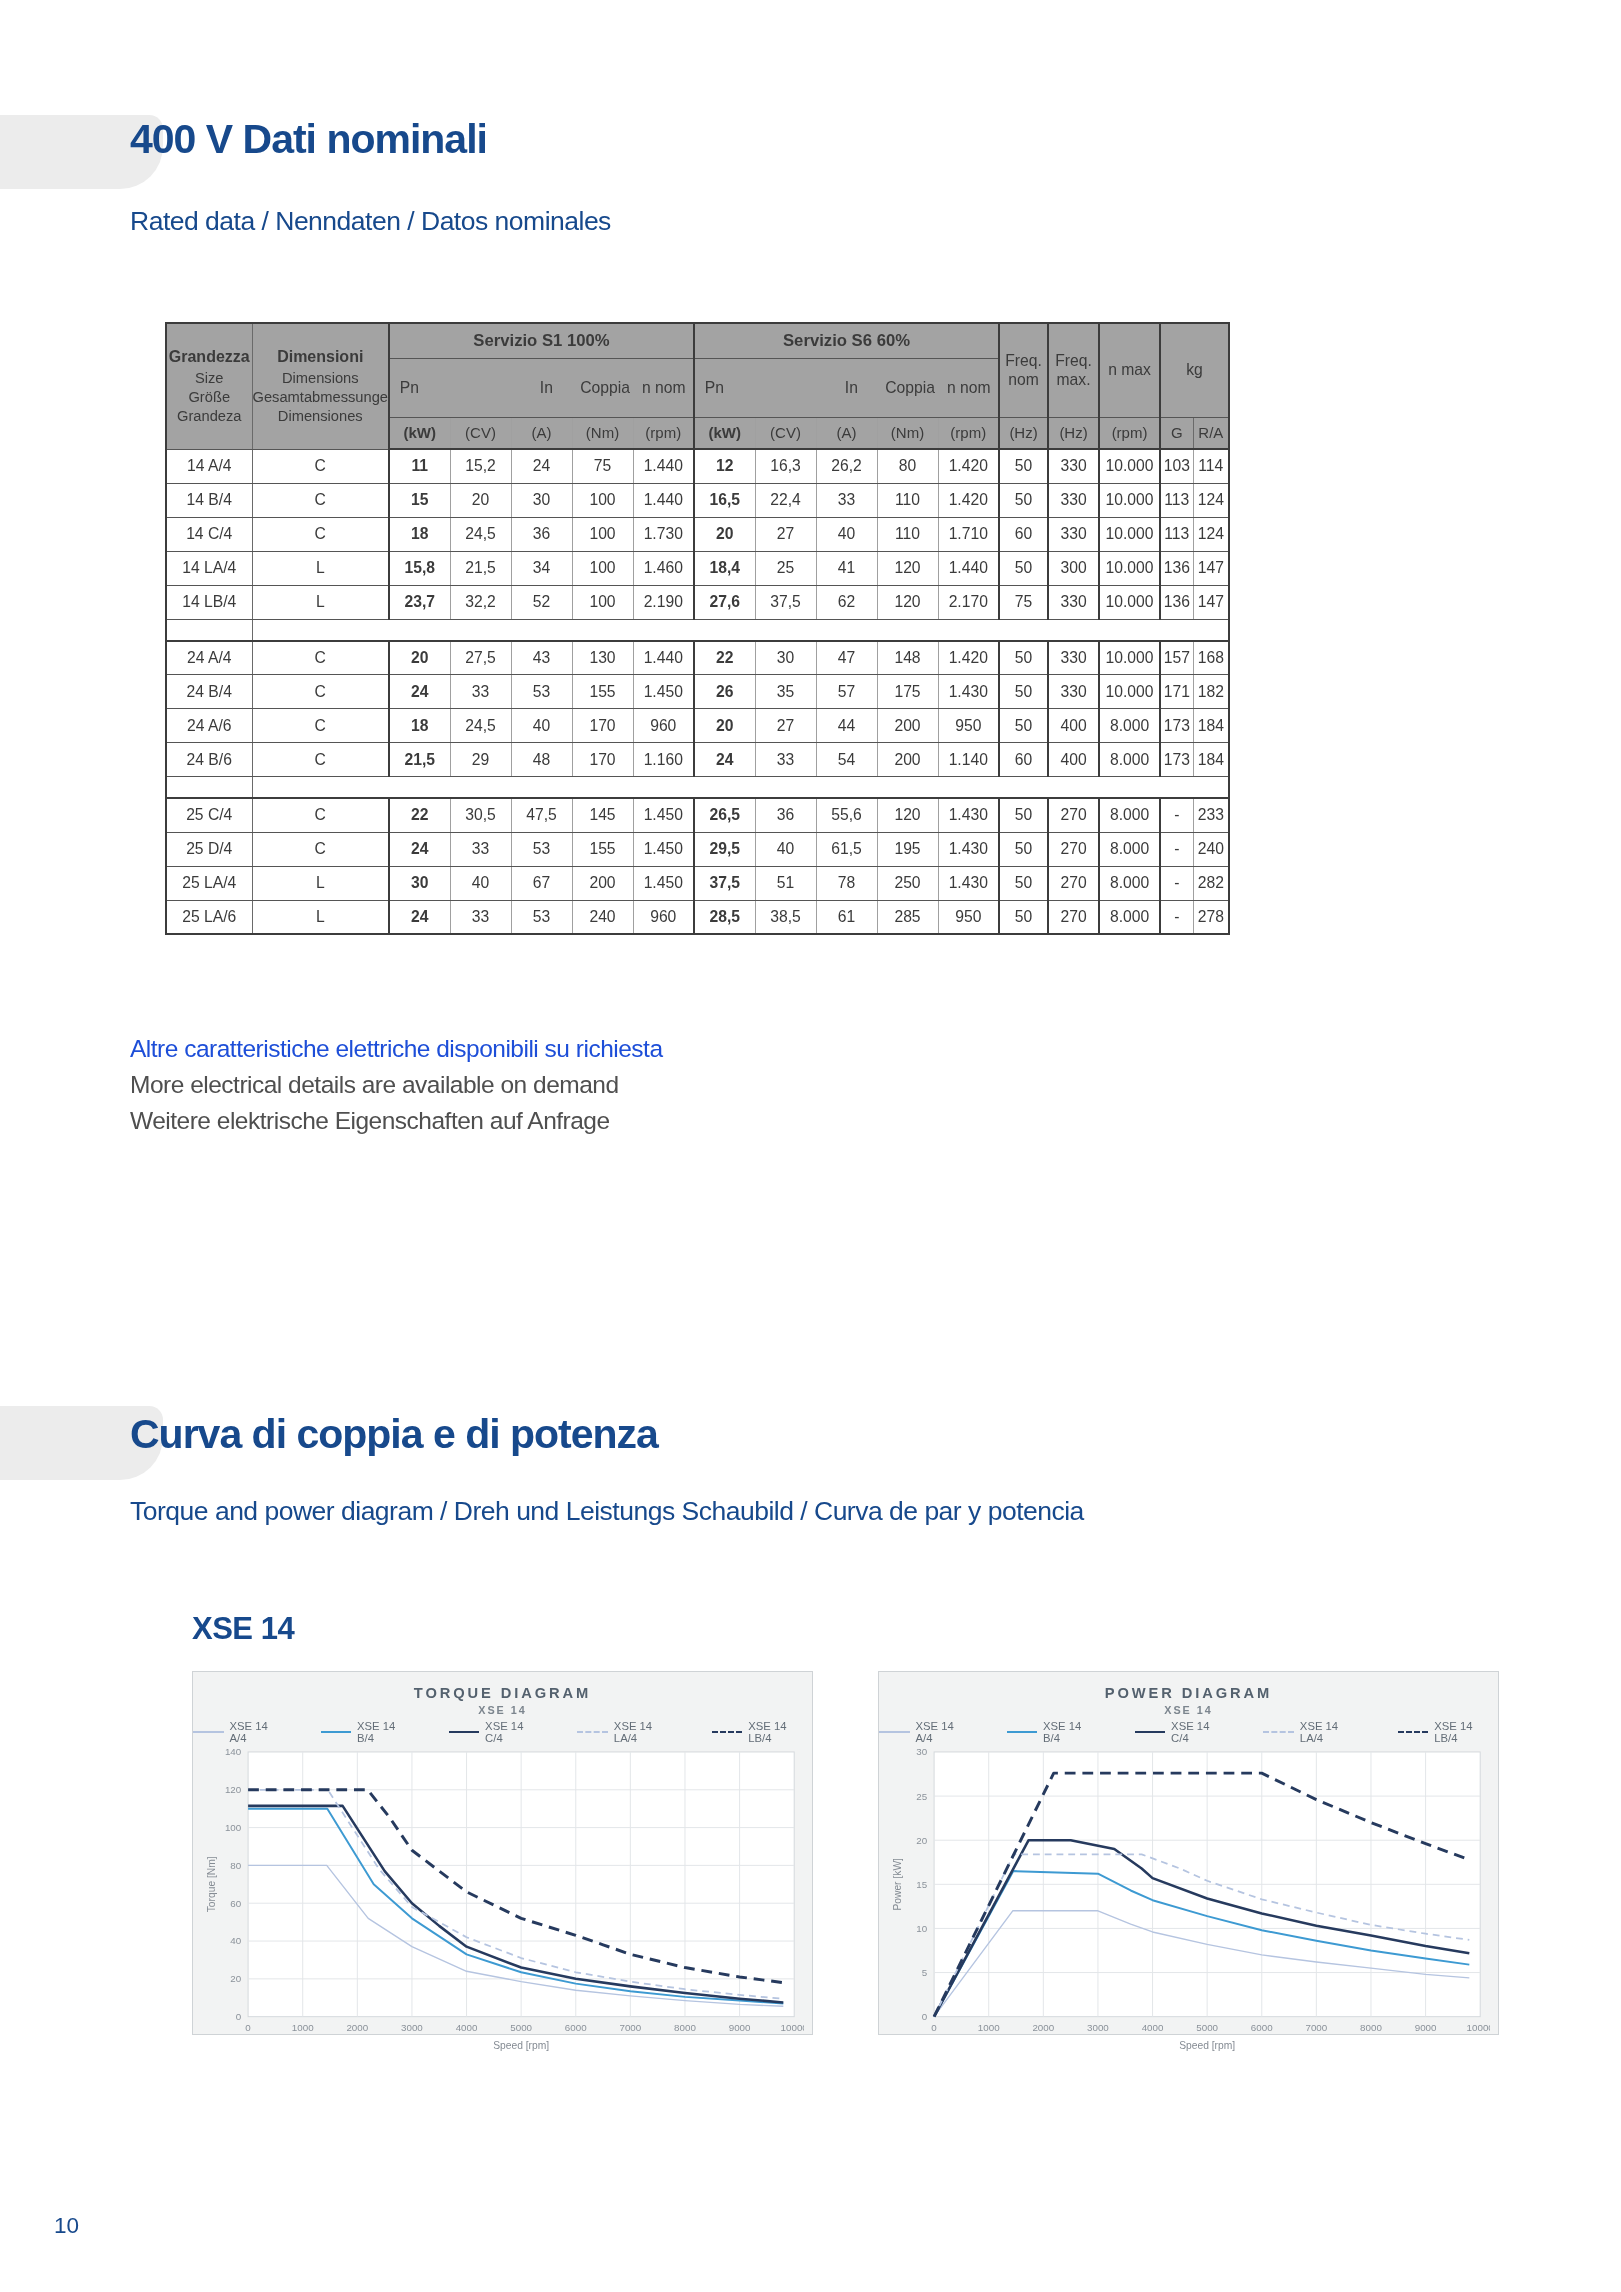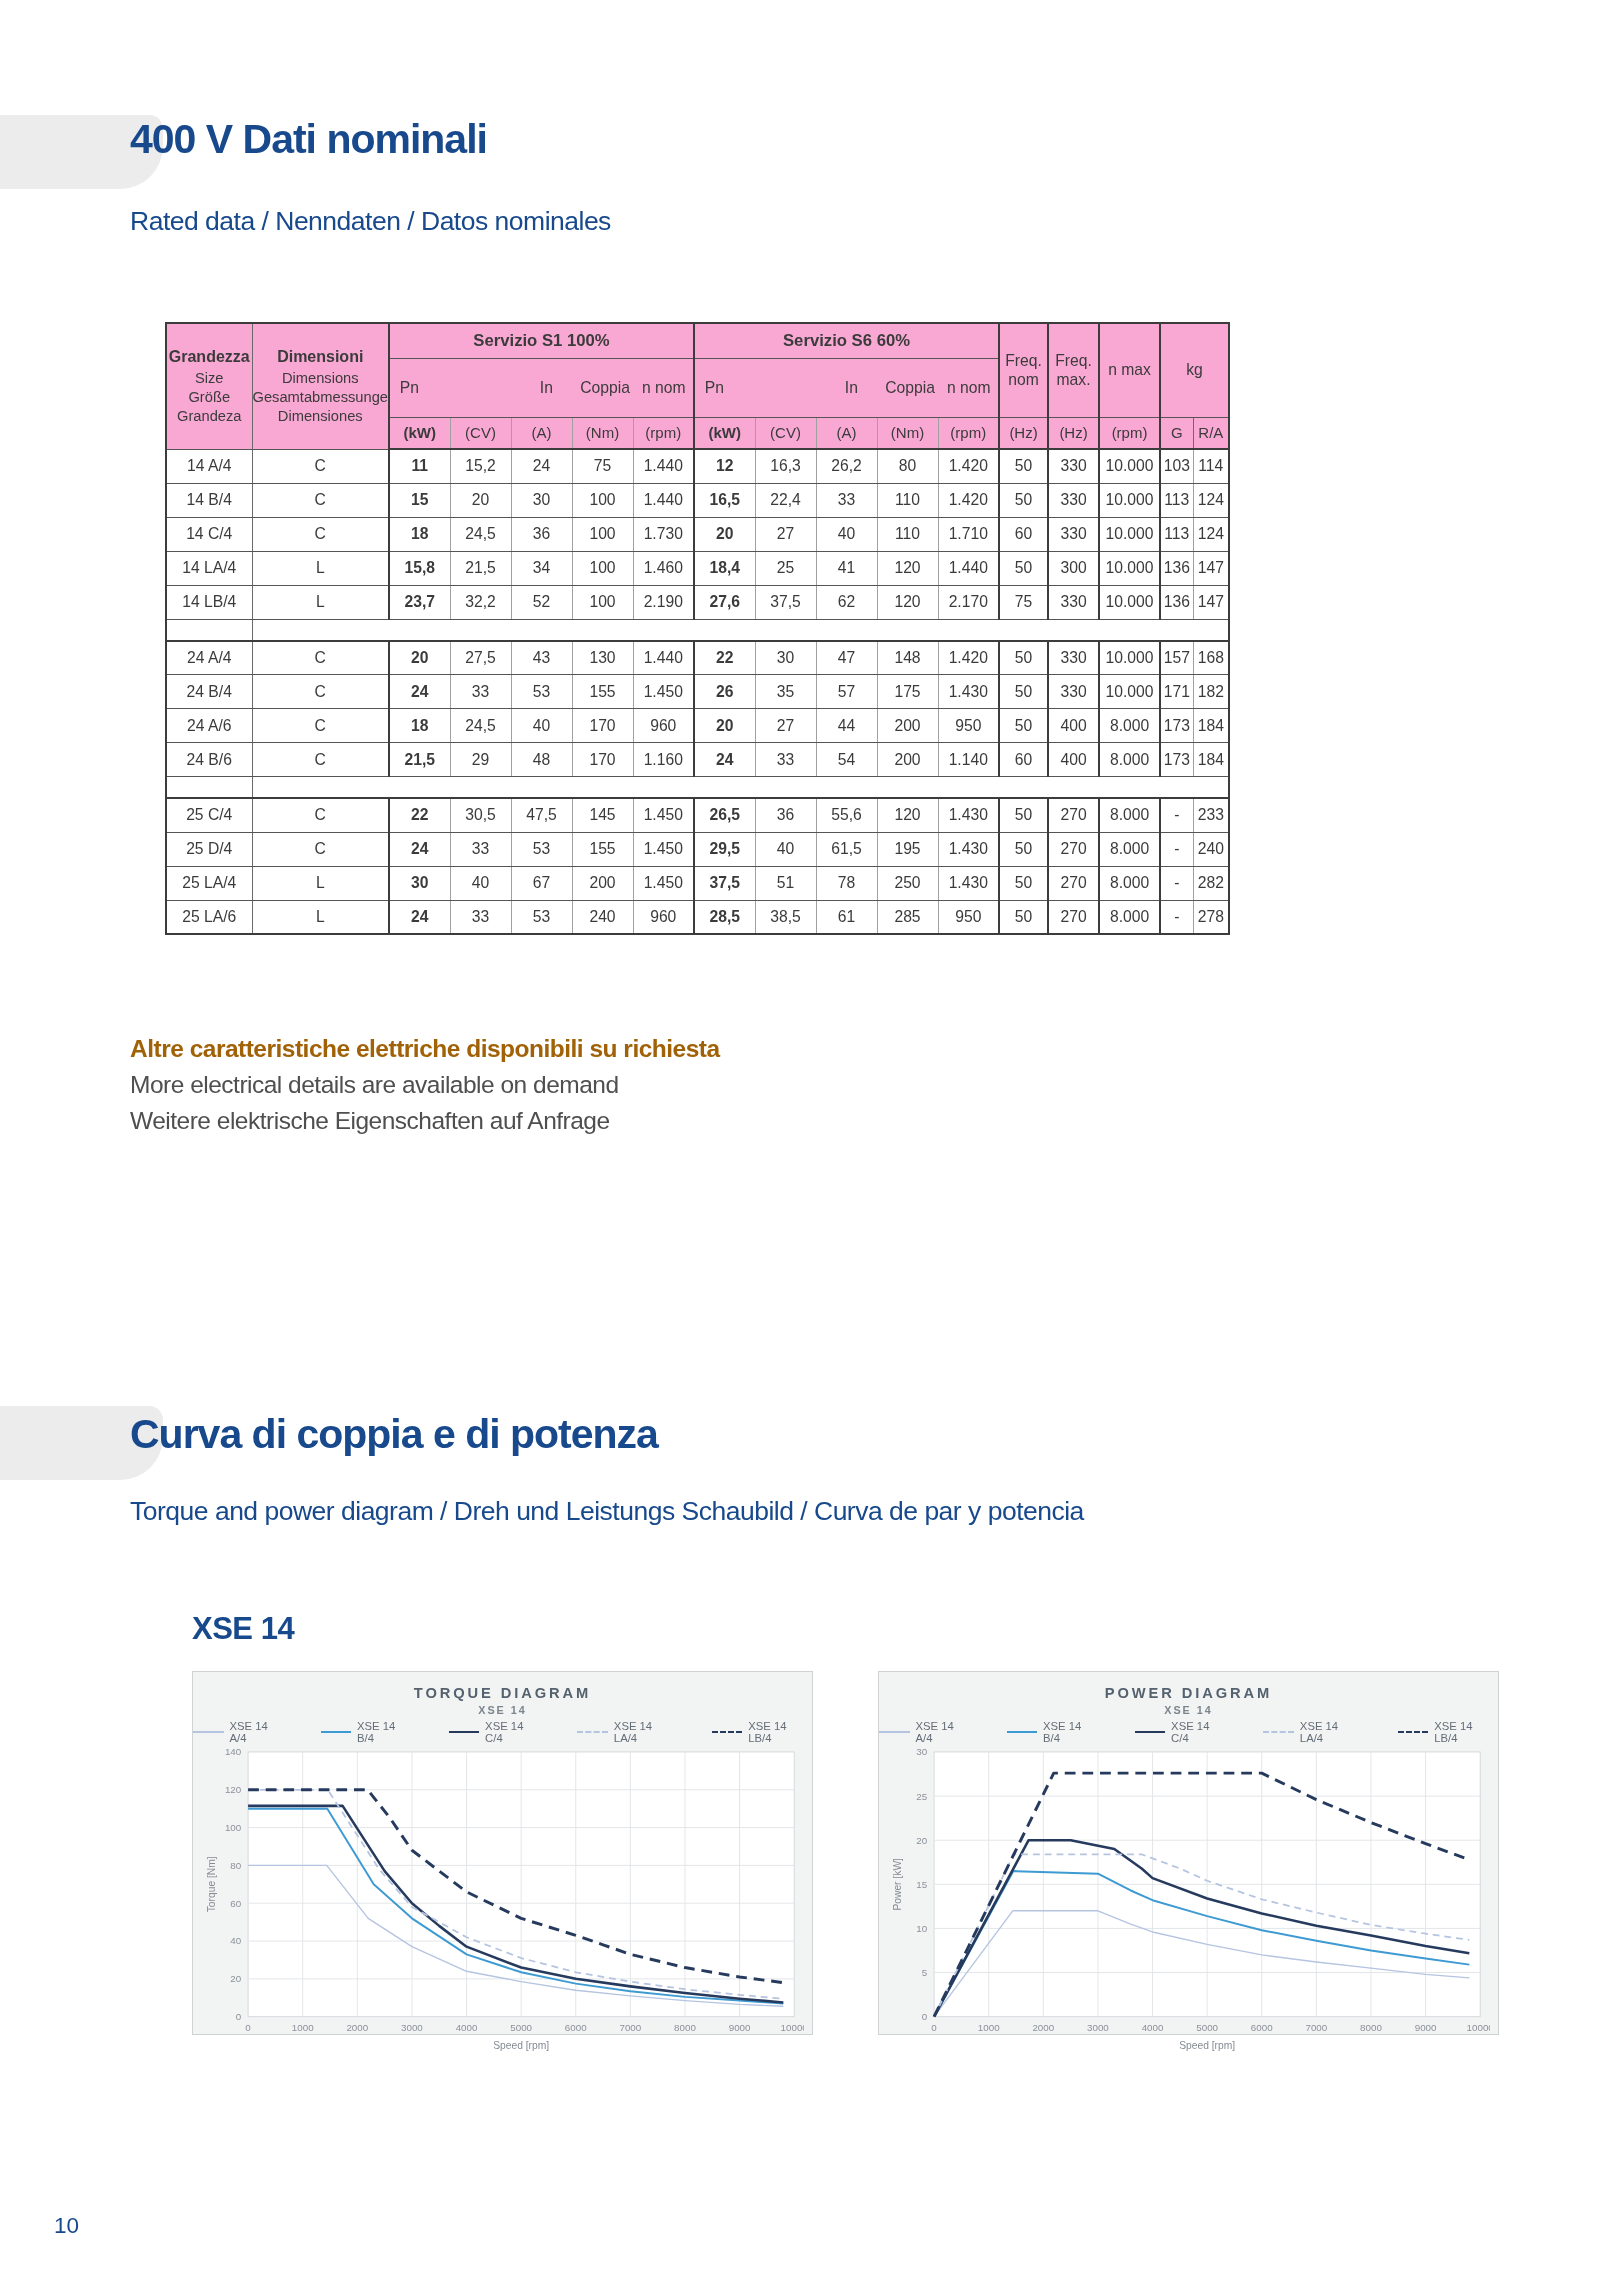--- a/index.html
+++ b/index.html
@@ -38,37 +38,37 @@
     width:1062px; border-collapse:collapse; table-layout:fixed;
     border:2.5px solid #3c3c3c; font-size:15.7px; color:#3b3b3b;
   }
   table.rt th, table.rt td {
     border-right:1px solid #a0a0a0; border-bottom:1.5px solid #555;
     text-align:center; vertical-align:middle; padding:0;
     font-weight:normal; overflow:hidden;
   }
   table.rt .hr { border-right:2.5px solid #3c3c3c; }
   table.rt .mr { border-right:1px solid #6a6a6a; }
-  table.rt thead th { background:#f9a8d4; }
+  table.rt thead th { background:#a3a3a3; }
   table.rt .gh { height:35px; font-weight:bold; font-size:16.7px; }
   table.rt .hcell { font-size:15.7px; line-height:1.25; }
   .hb { font-weight:bold; font-size:16px; margin-bottom:2px; }
   .hs { font-size:14.7px; line-height:1.28; }
   table.rt .r2 th { height:59px; }
   .subflex { display:flex; width:100%; }
   .subflex span { flex:1; font-size:15.7px; }
   .subflex .pn { text-align:left; padding-left:9.8px; }
   table.rt .r3 th { height:32px; font-size:15px; border-bottom:2.5px solid #3c3c3c; }
   table.rt .r3 th.bold, table.rt td.bold { font-weight:bold; }
   table.rt tbody td { height:34px; background:#fff; }
   table.rt tr.spacer td { height:21.6px; border-bottom:2px solid #3c3c3c; border-top:0; }
 
   
   .notes { position:absolute; left:130px; top:1031px; }
-  .notes .nt { font-weight:bold; font-size:24.5px; color:#a16207; line-height:36px; letter-spacing:-0.5px; }
+  .notes .nt { font-weight:normal; font-size:24.5px; color:#1d4ed8; line-height:36px; letter-spacing:-0.5px; }
   .notes .nl { font-size:24.5px; color:#4f4f4f; line-height:36px; letter-spacing:-0.5px; }
 
   
   .model-label {
     position:absolute; left:192px; top:1611px;
     color:#17498c; font-size:31px; font-weight:bold; letter-spacing:-0.5px;
   }
 
   
   .chart-panel {

